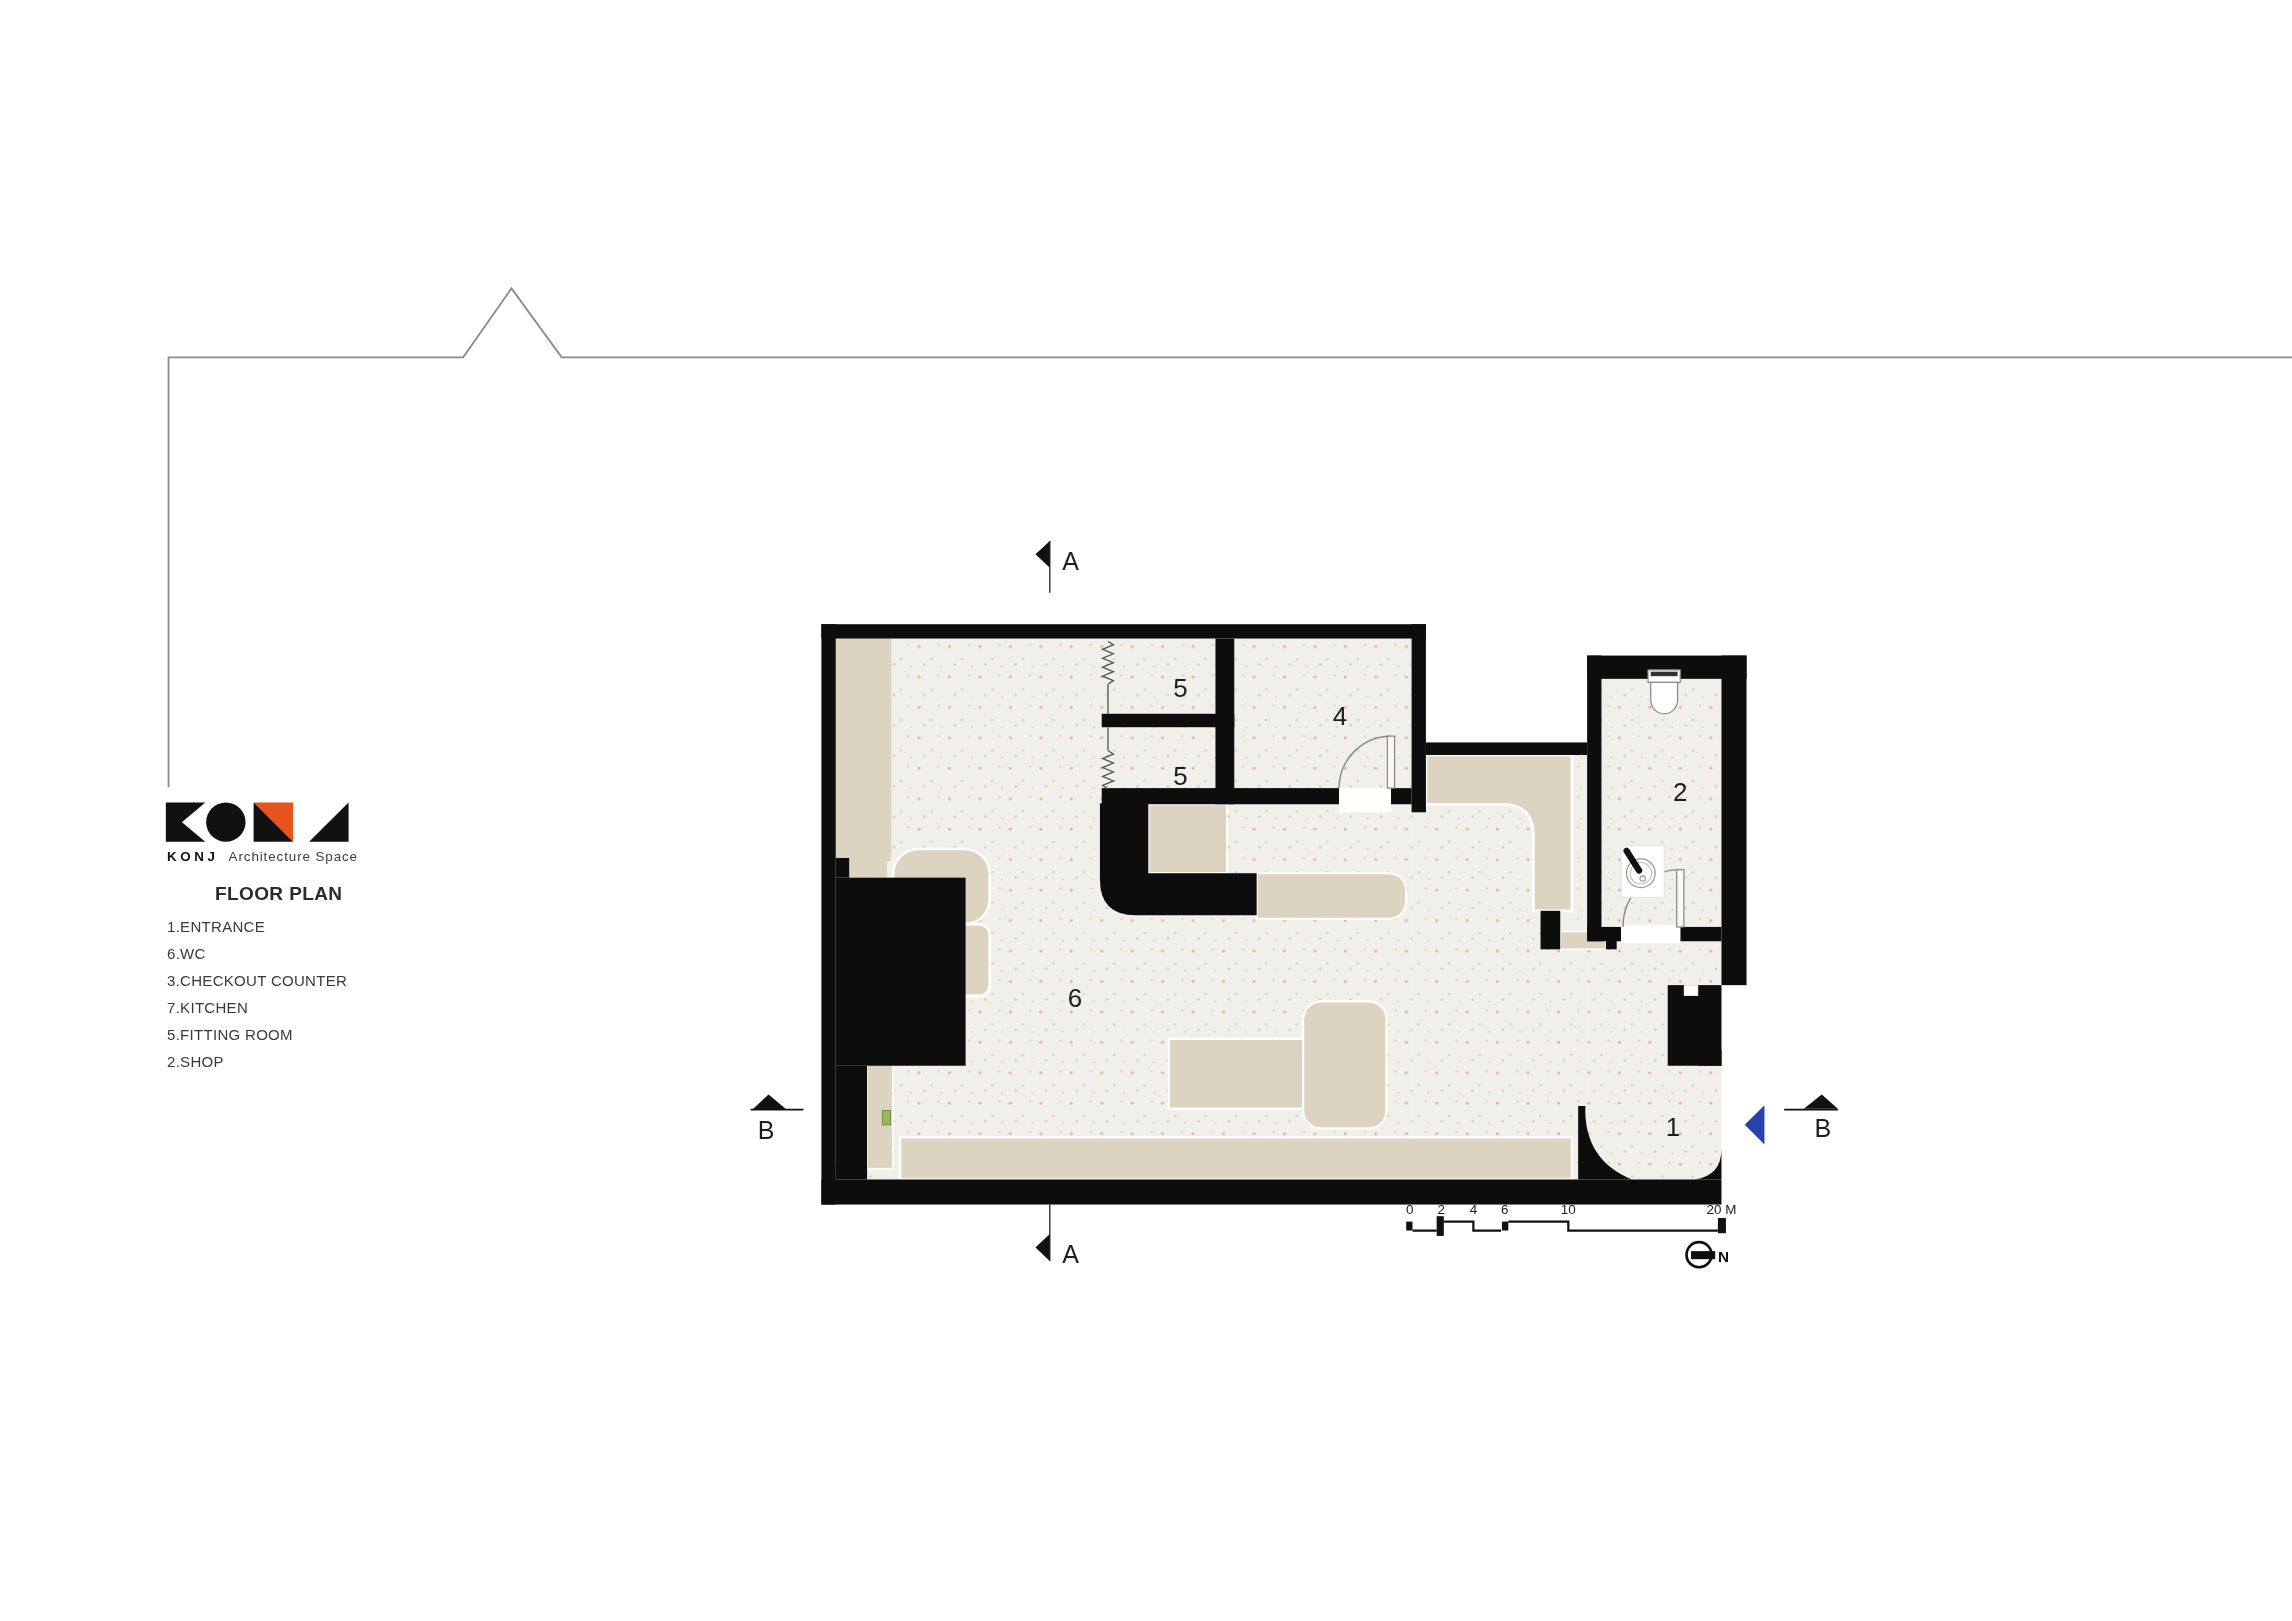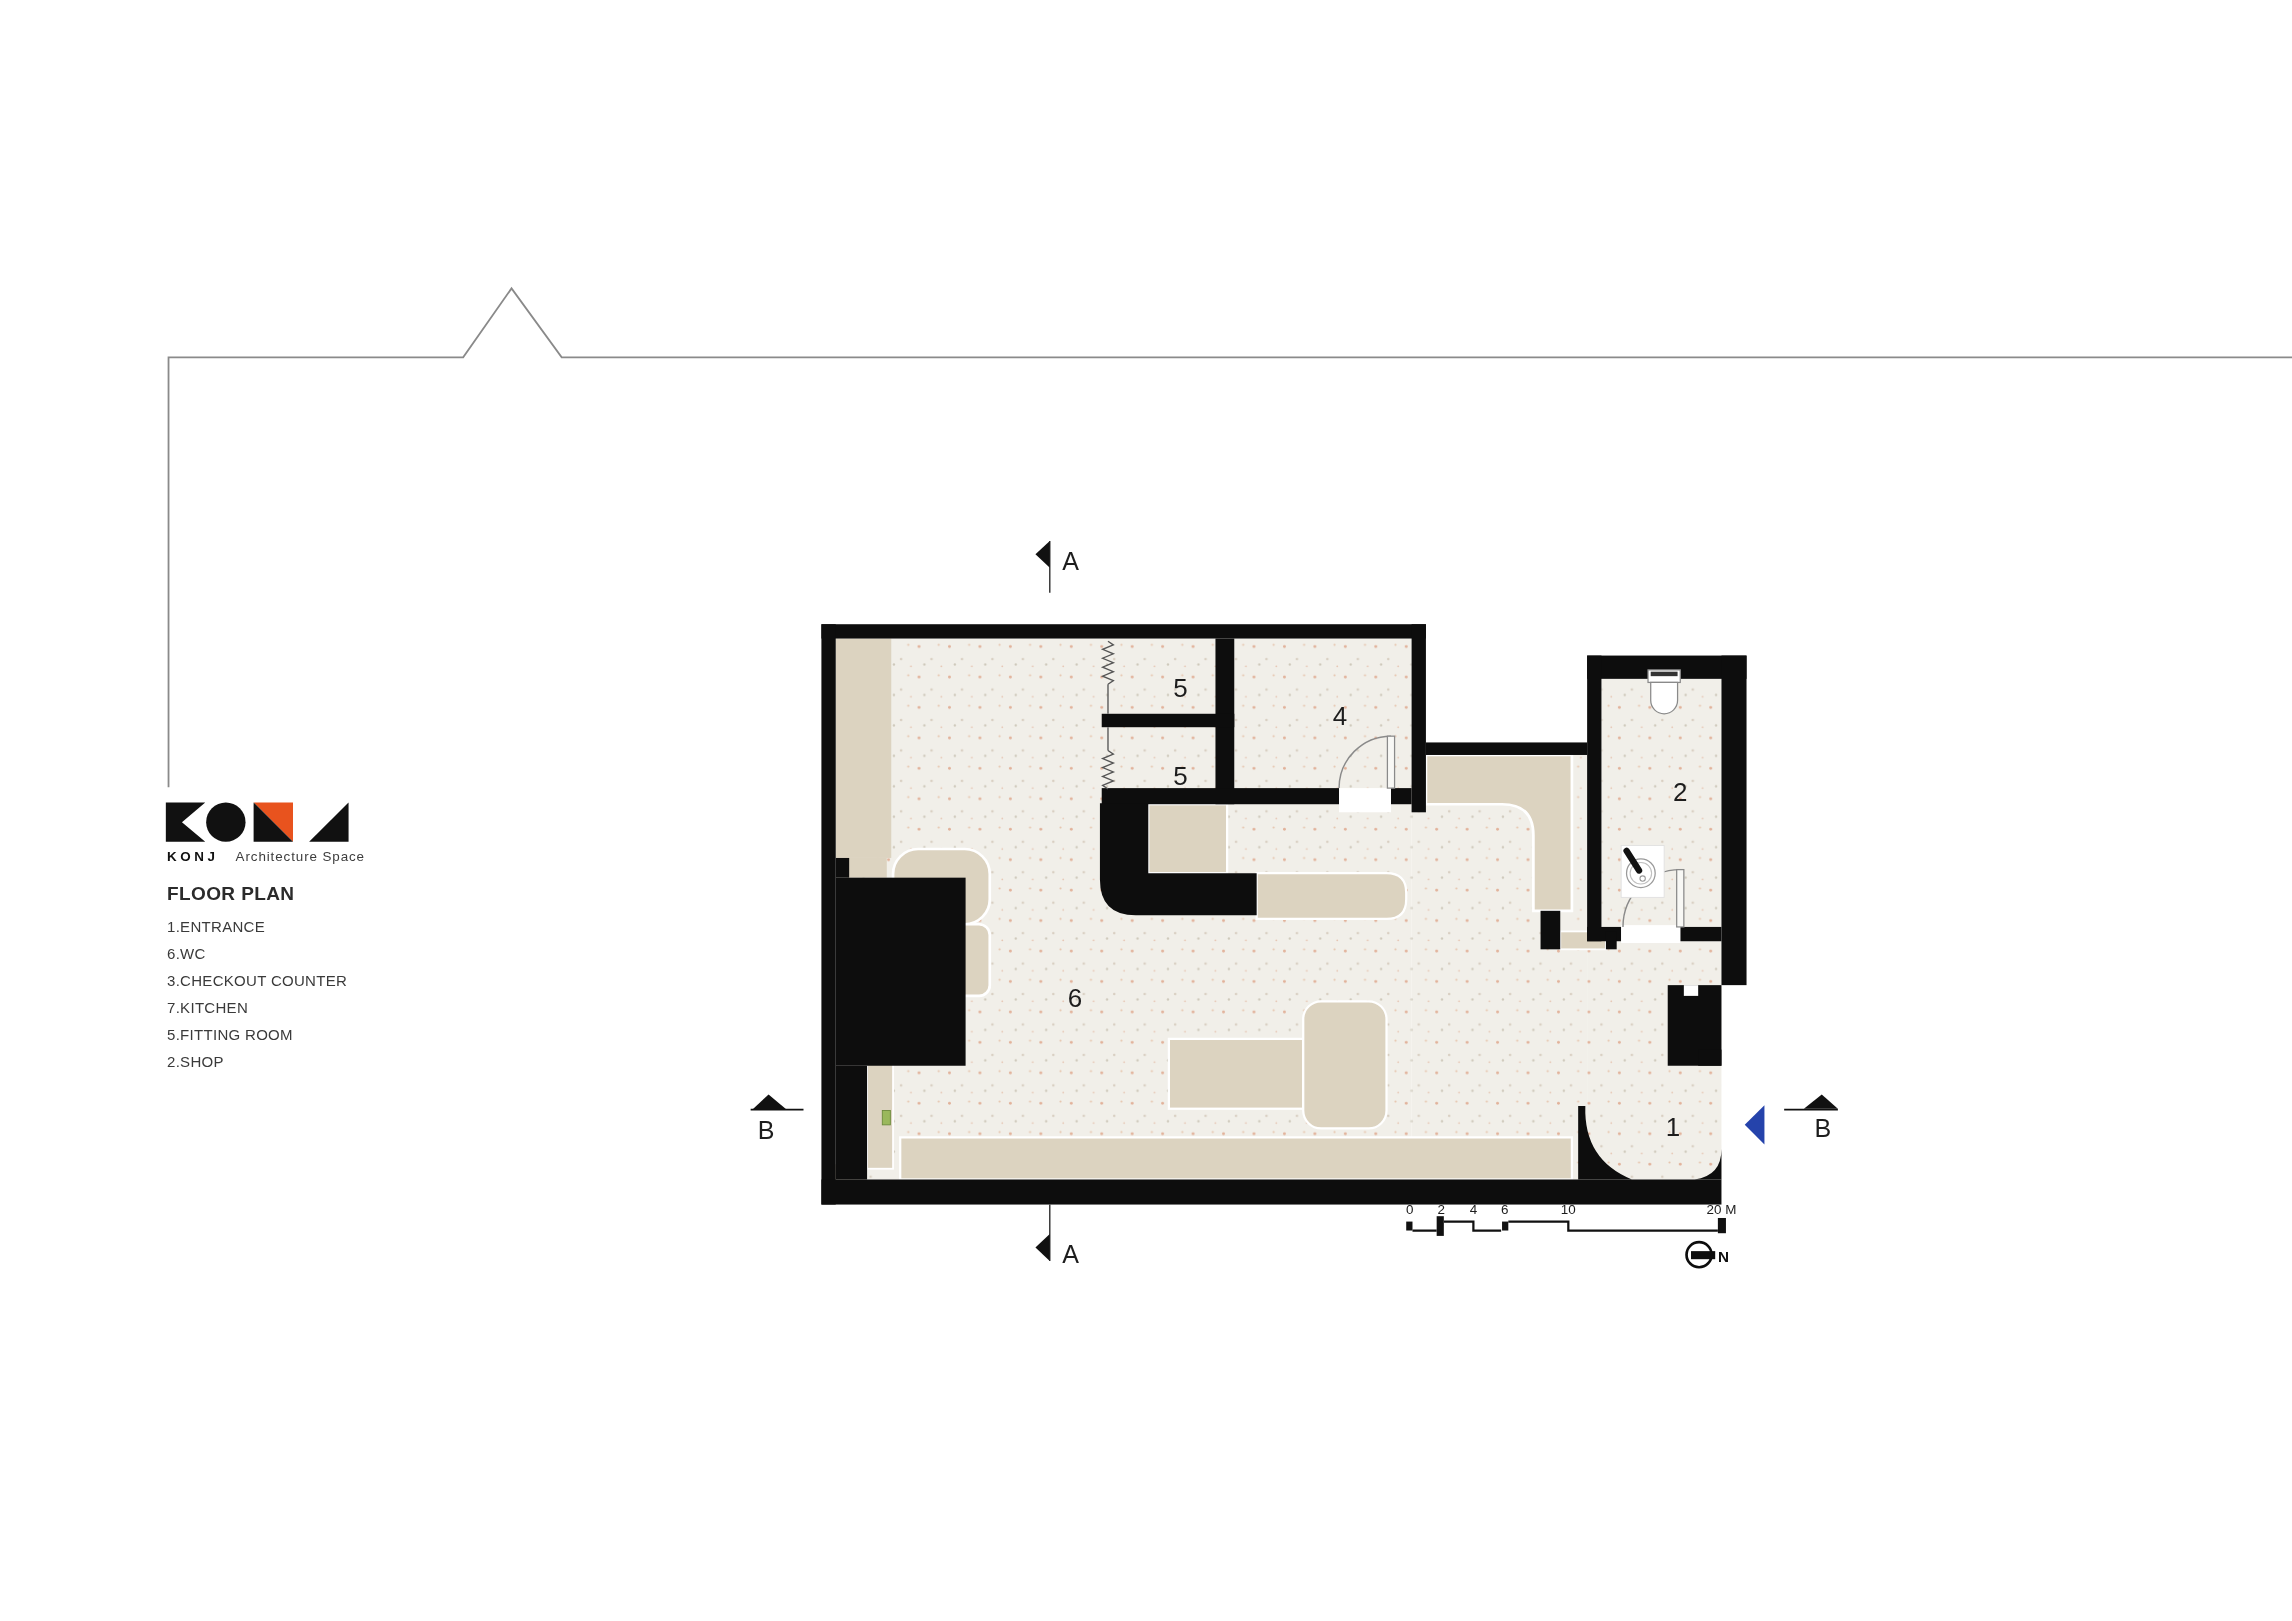--- a/index.html
+++ b/index.html
@@ -1,23 +1,23 @@
 <!DOCTYPE html>
 <html style="font-size:14.3px"><head>
 <meta charset="utf-8">
 <style>
   html,body{margin:0;padding:0;background:#fff;}
   body{width:2293px;height:1621px;position:relative;font-family:"Liberation Sans",sans-serif;}
   .abs{position:absolute;}
   #sheet-svg{position:absolute;left:0;top:0;}
   .logo-text{left:167px;top:849px;font-size:13.4px;color:#2e2e2e;letter-spacing:0.9px;white-space:nowrap;}
   .logo-text .brand{font-weight:bold;letter-spacing:3.6px;color:#111;margin-top:23px;}
-  .logo-text .tagline{margin-left:17px;color:#3d3d3d;}
+  .logo-text .tagline{margin-left:10px;color:#3d3d3d;}
   .legend{left:167px;top:883px;color:#3a3a3a;}
-  .legend .title{font-size:19px;font-weight:bold;color:#2b2b2b;margin-bottom:8px;letter-spacing:0.4px;}
+  .legend .title{font-size:19px;font-weight:bold;color:#2b2b2b;margin-bottom:8px;letter-spacing:0.4px;margin-left:48px;}
   .legend .item{font-size:15px;line-height:27px;letter-spacing:0.3px;}
   svg text{font-family:"Liberation Sans",sans-serif;}
   .roomnum{font-size:29px;fill:#1d1d1d;}
   .marker{font-size:28px;fill:#1d1d1d;}
   .scalenum{font-size:15px;fill:#1d1d1d;}
   .north-n{font-size:17px;font-weight:bold;fill:#0d0d0d;}
 </style>
 </head>
 <body>
 

